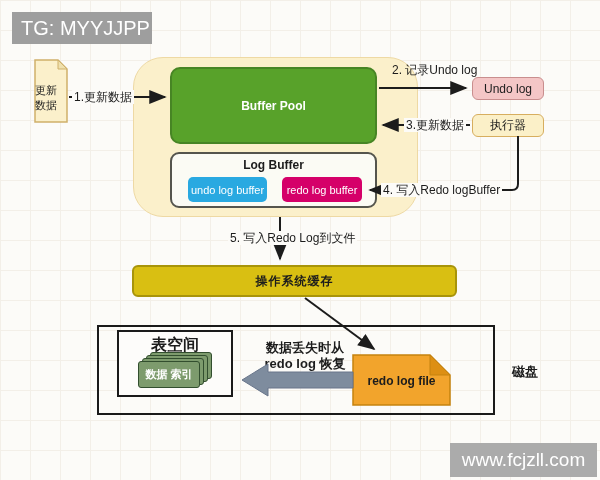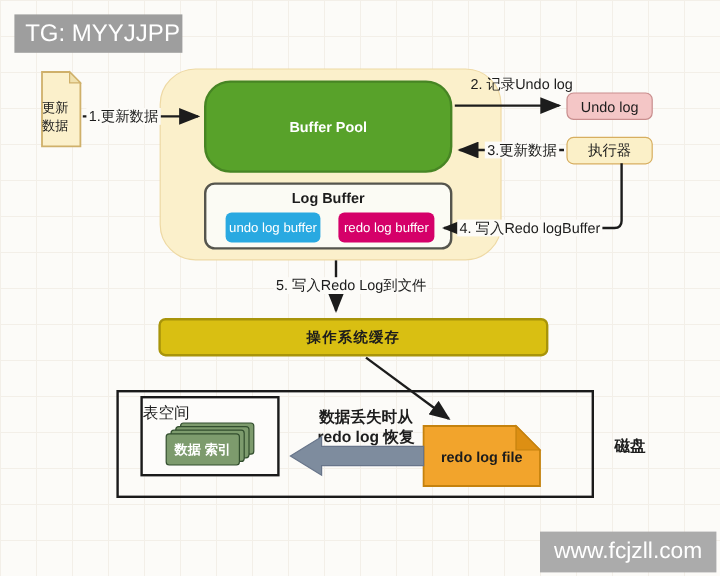--- a/index.html
+++ b/index.html
@@ -16,21 +16,21 @@
   .abs { position:absolute; box-sizing:border-box; }
 
   .banner { background:#9e9e9e; color:#fff; line-height:32px; white-space:nowrap; }
   .tg-banner { left:12px; top:12px; width:140px; height:32px; font-size:20px; padding-left:9px; }
   .site-banner { left:450px; top:443px; width:147px; height:34px; background:#ababab;
                  color:#fff; font-size:19px; line-height:34px; text-align:center; }
 
   .innodb { left:133px; top:57px; width:285px; height:160px; background:#fbf0cb;
             border:1px solid #eed9a4; border-radius:30px; }
   .buffer-pool { left:170px; top:67px; width:207px; height:77px; background:#58a22a;
-                 border:2px solid #478524; border-radius:22px; display:flex;
+                 border:2px solid #478524; border-radius:10px; display:flex;
                  align-items:center; justify-content:center; color:#fff;
                  font-weight:bold; font-size:12px; }
   .log-buffer { left:170px; top:152px; width:207px; height:56px; background:#fbfbf4;
                 border:2px solid #55554d; border-radius:9px; }
   .log-buffer-title { width:100%; text-align:center; margin-top:4px; font-weight:bold; font-size:12px; }
   .chip { top:177px; height:25px; border-radius:5px; color:#fff; font-size:11px;
           display:flex; align-items:center; justify-content:center; }
   .chip-undo { left:188px; width:79px; background:#29a9e1; }
   .chip-redo { left:282px; width:80px; background:#d50069;align-items:center; }
 
@@ -39,21 +39,21 @@
   .undo-node { left:472px; top:77px; background:#f4c6c6; border:1.5px solid #c98e8e; }
   .exec-node { left:472px; top:114px; background:#fbf0c8; border:1.5px solid #d7ae5f; }
 
   .os-bar { left:132px; top:265px; width:325px; height:32px; background:#d9bf12;
             border:2px solid #a8940a; border-radius:6px; display:flex; align-items:center;
             justify-content:center; font-weight:bold; font-size:12px; letter-spacing:1px; }
 
   .disk-rect { left:97px; top:325px; width:398px; height:90px; border:2px solid #1a1a1a; }
   .tablespace { left:117px; top:330px; width:116px; height:67px; background:#fdfcfa;
                 border:2px solid #1a1a1a; }
-  .tablespace-title { width:100%; margin-top:3px; font-weight:normal; font-size:13px; }
+  .tablespace-title { width:100%; text-align:center; margin-top:3px; font-weight:bold; font-size:16px; }
   .card { width:62px; height:27px; background:#7d9b6d; border:1.5px solid #324e2e; border-radius:3px; }
   .card-front { display:flex; align-items:center; justify-content:center; color:#fff;
                 font-weight:bold; font-size:11px; white-space:nowrap; }
   .recover { left:252px; top:340px; width:106px; text-align:center; font-weight:bold;
              font-size:13px; line-height:16px; }
   .disk-label { left:512px; top:363px; font-size:13px; font-weight:600; }
   .redo-file-label { left:353px; top:374px; width:97px; text-align:center; font-weight:bold; font-size:12px; }
 
   .step { font-size:12px; background:#fcfbf8; padding:0 2px; white-space:nowrap; line-height:14px; }
   .step1 { left:72px;  top:90px;  }

